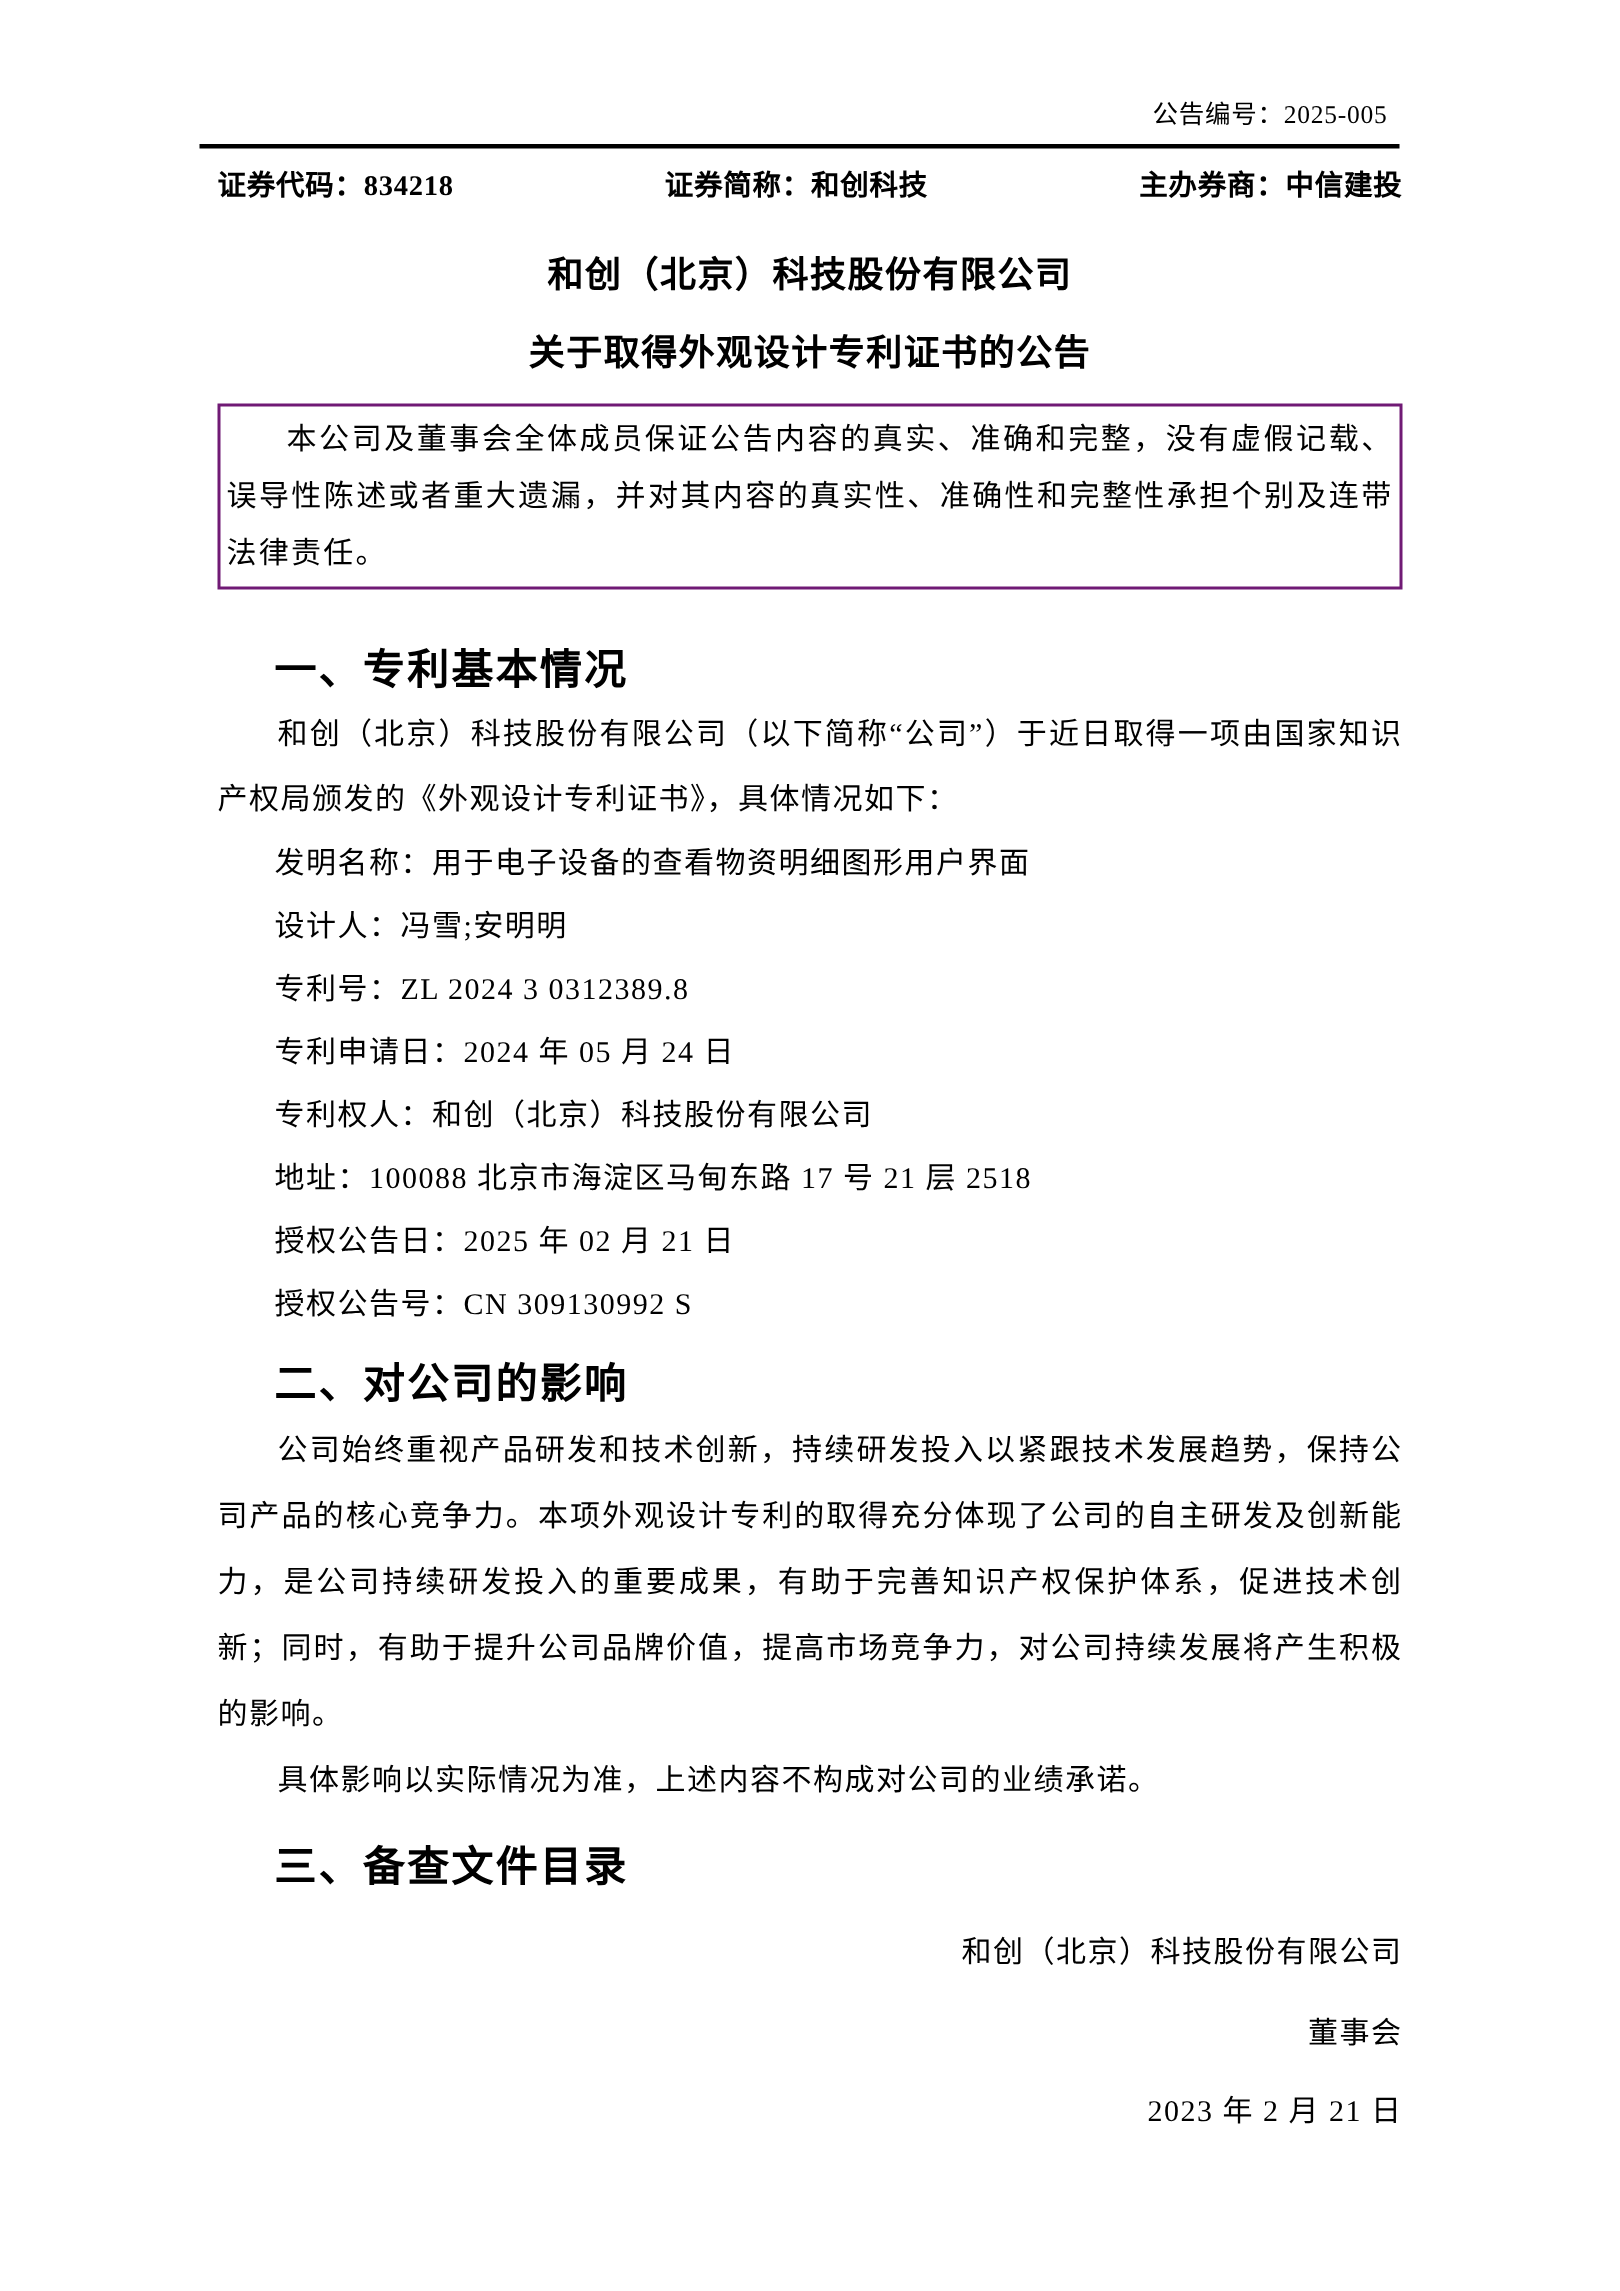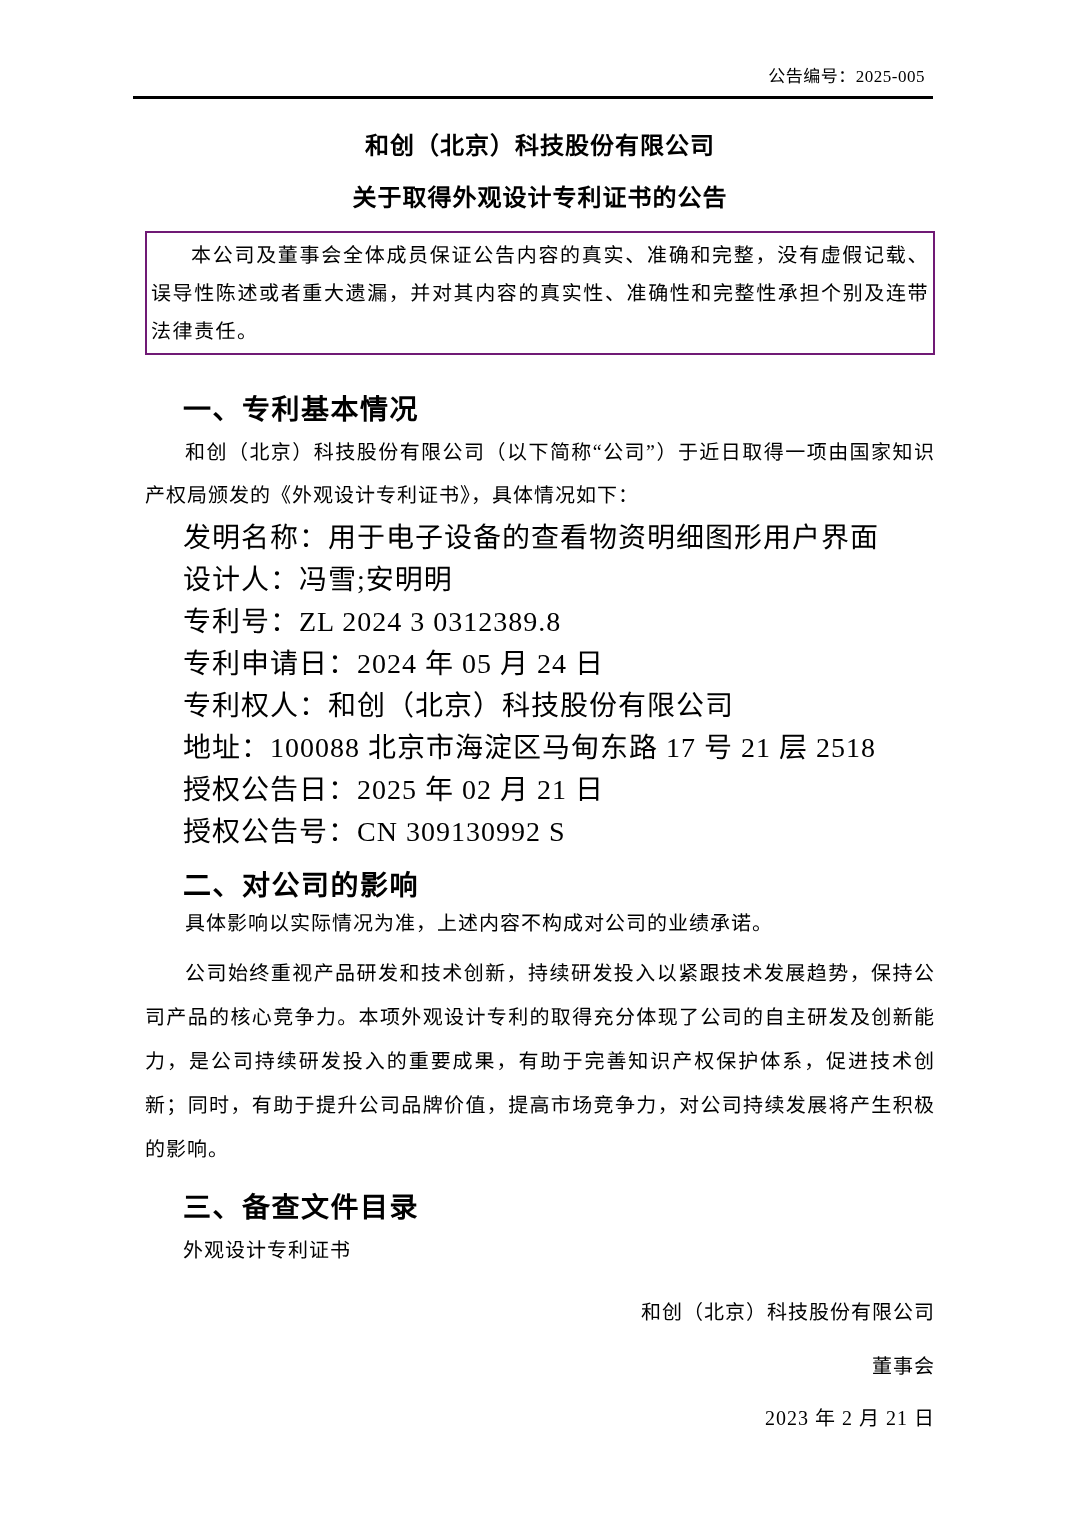--- a/index.html
+++ b/index.html
@@ -78,21 +78,21 @@
     text-indent: 2em;
     text-align: justify;
     text-justify: inter-character;
     letter-spacing: 1px;
     margin: 0;
   }
   .intro { margin-top: 6px; line-height: 43px; }
   .impact1 { margin-top: 6px; line-height: 44px; }
   .impact2 { line-height: 44px; }
   .detail-line {
-    font-size: 28px;
+    font-size: 20px;
     line-height: 42px;
     padding-left: 38px;
     letter-spacing: 1px;
     white-space: nowrap;
   }
   .doc-item {
     margin-top: 6px;
     font-size: 20px;
     line-height: 42px;
     padding-left: 38px;
@@ -111,43 +111,47 @@
 </head>
 <body>
 
 <div class="page">
   <div class="content">
 
     <div class="ann-no">公告编号：2025-005</div>
 
     <div class="top-rule"></div>
 
+    <div class="header-row">
+      <span>证券代码：834218</span>
+      <span>证券简称：和创科技</span>
+      <span>主办券商：中信建投</span>
+    </div>
 
     <div class="doc-title line1">和创（北京）科技股份有限公司</div>
     <div class="doc-title line2">关于取得外观设计专利证书的公告</div>
 
     <div class="disclaimer-box">本公司及董事会全体成员保证公告内容的真实、准确和完整，没有虚假记载、误导性陈述或者重大遗漏，并对其内容的真实性、准确性和完整性承担个别及连带法律责任。</div>
 
     <div class="section-heading h1">一、专利基本情况</div>
     <p class="para intro">和创（北京）科技股份有限公司（以下简称“公司”）于近日取得一项由国家知识产权局颁发的《外观设计专利证书》，具体情况如下：</p>
 
     <div class="detail-line"><span>发明名称：</span><span>用于电子设备的查看物资明细图形用户界面</span></div>
     <div class="detail-line"><span>设计人：</span><span>冯雪;安明明</span></div>
     <div class="detail-line"><span>专利号：</span><span>ZL 2024 3 0312389.8</span></div>
     <div class="detail-line"><span>专利申请日：</span><span>2024 年 05 月 24 日</span></div>
     <div class="detail-line"><span>专利权人：</span><span>和创（北京）科技股份有限公司</span></div>
     <div class="detail-line"><span>地址：</span><span>100088 北京市海淀区马甸东路 17 号 21 层 2518</span></div>
     <div class="detail-line"><span>授权公告日：</span><span>2025 年 02 月 21 日</span></div>
     <div class="detail-line"><span>授权公告号：</span><span>CN 309130992 S</span></div>
 
     <div class="section-heading h2">二、对公司的影响</div>
+    <p class="para impact1">公司始终重视产品研发和技术创新，持续研发投入以紧跟技术发展趋势，保持公司产品的核心竞争力。本项外观设计专利的取得充分体现了公司的自主研发及创新能力，是公司持续研发投入的重要成果，有助于完善知识产权保护体系，促进技术创新；同时，有助于提升公司品牌价值，提高市场竞争力，对公司持续发展将产生积极的影响。</p>
     <p class="para impact2">具体影响以实际情况为准，上述内容不构成对公司的业绩承诺。</p>
-    <p class="para impact1">公司始终重视产品研发和技术创新，持续研发投入以紧跟技术发展趋势，保持公司产品的核心竞争力。本项外观设计专利的取得充分体现了公司的自主研发及创新能力，是公司持续研发投入的重要成果，有助于完善知识产权保护体系，促进技术创新；同时，有助于提升公司品牌价值，提高市场竞争力，对公司持续发展将产生积极的影响。</p>
 
     <div class="section-heading h3">三、备查文件目录</div>
-    <div class="doc-item">外观设计专利证书</div>
 
     <div class="sig sig-company">和创（北京）科技股份有限公司</div>
     <div class="sig sig-board">董事会</div>
     <div class="sig sig-date">2023 年 2 月 21 日</div>
 
   </div>
 </div>
 
 </body></html>

